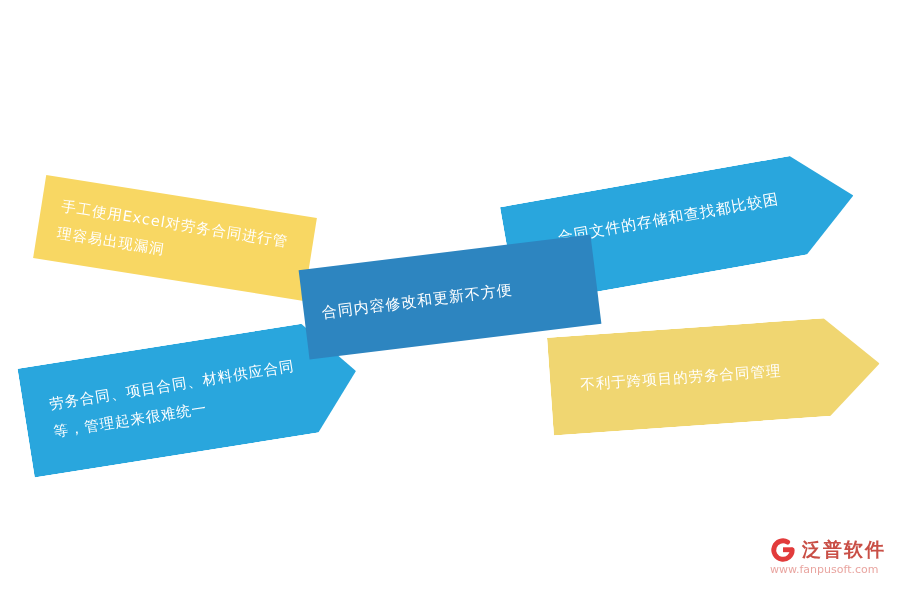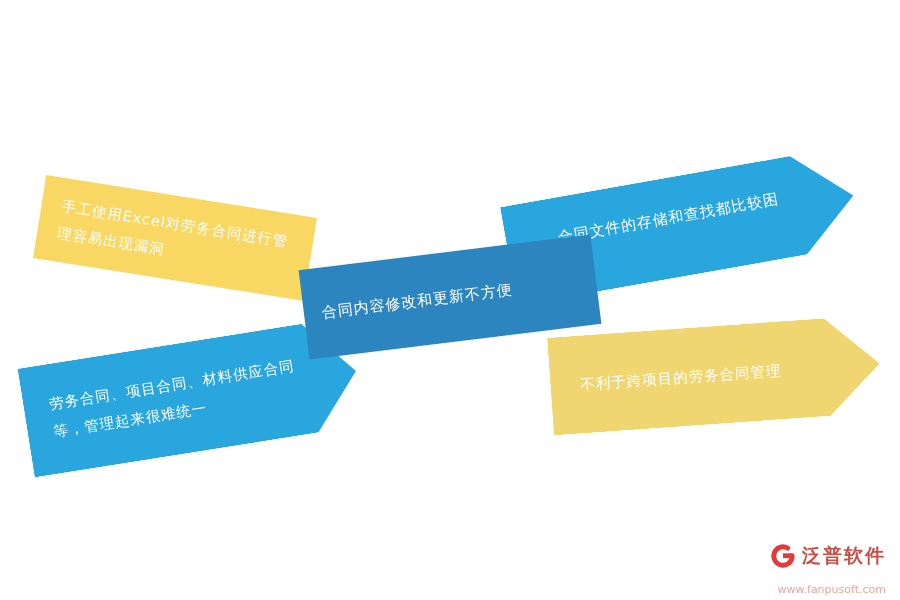--- a/index.html
+++ b/index.html
@@ -71,41 +71,41 @@
     clip-path:polygon(0 0,84% 0,100% 50%,84% 100%,0 100%);
     padding:10px 64px 10px 30px;
     font-size:14.5px;
     letter-spacing:1px;
     z-index:2;
   }
 
   
   .logo {
     position:absolute;
-    right:14px; bottom:4px;
-    text-align:right;
+    right:14px; bottom:24px;
+    text-align:left;
     z-index:10;
   }
   .logo-row {
     display:flex;
     align-items:center;
     justify-content:flex-end;
     gap:6px;
   }
   .logo-icon { width:26px; height:26px; display:block; }
   .brand {
     color:#c94f46;
     font-size:19px;
     font-weight:bold;
     letter-spacing:2px;
   }
   .url {
     color:#e9a5a0;
     font-size:11px;
-    margin-top:14px;
+    margin-top:0;
   }
 </style>
 </head>
 <body>
 
 <div class="banner s1">
   <span>手工使用Excel对劳务合同进行管理容易出现漏洞</span>
 </div>
 
 <div class="banner s2">

